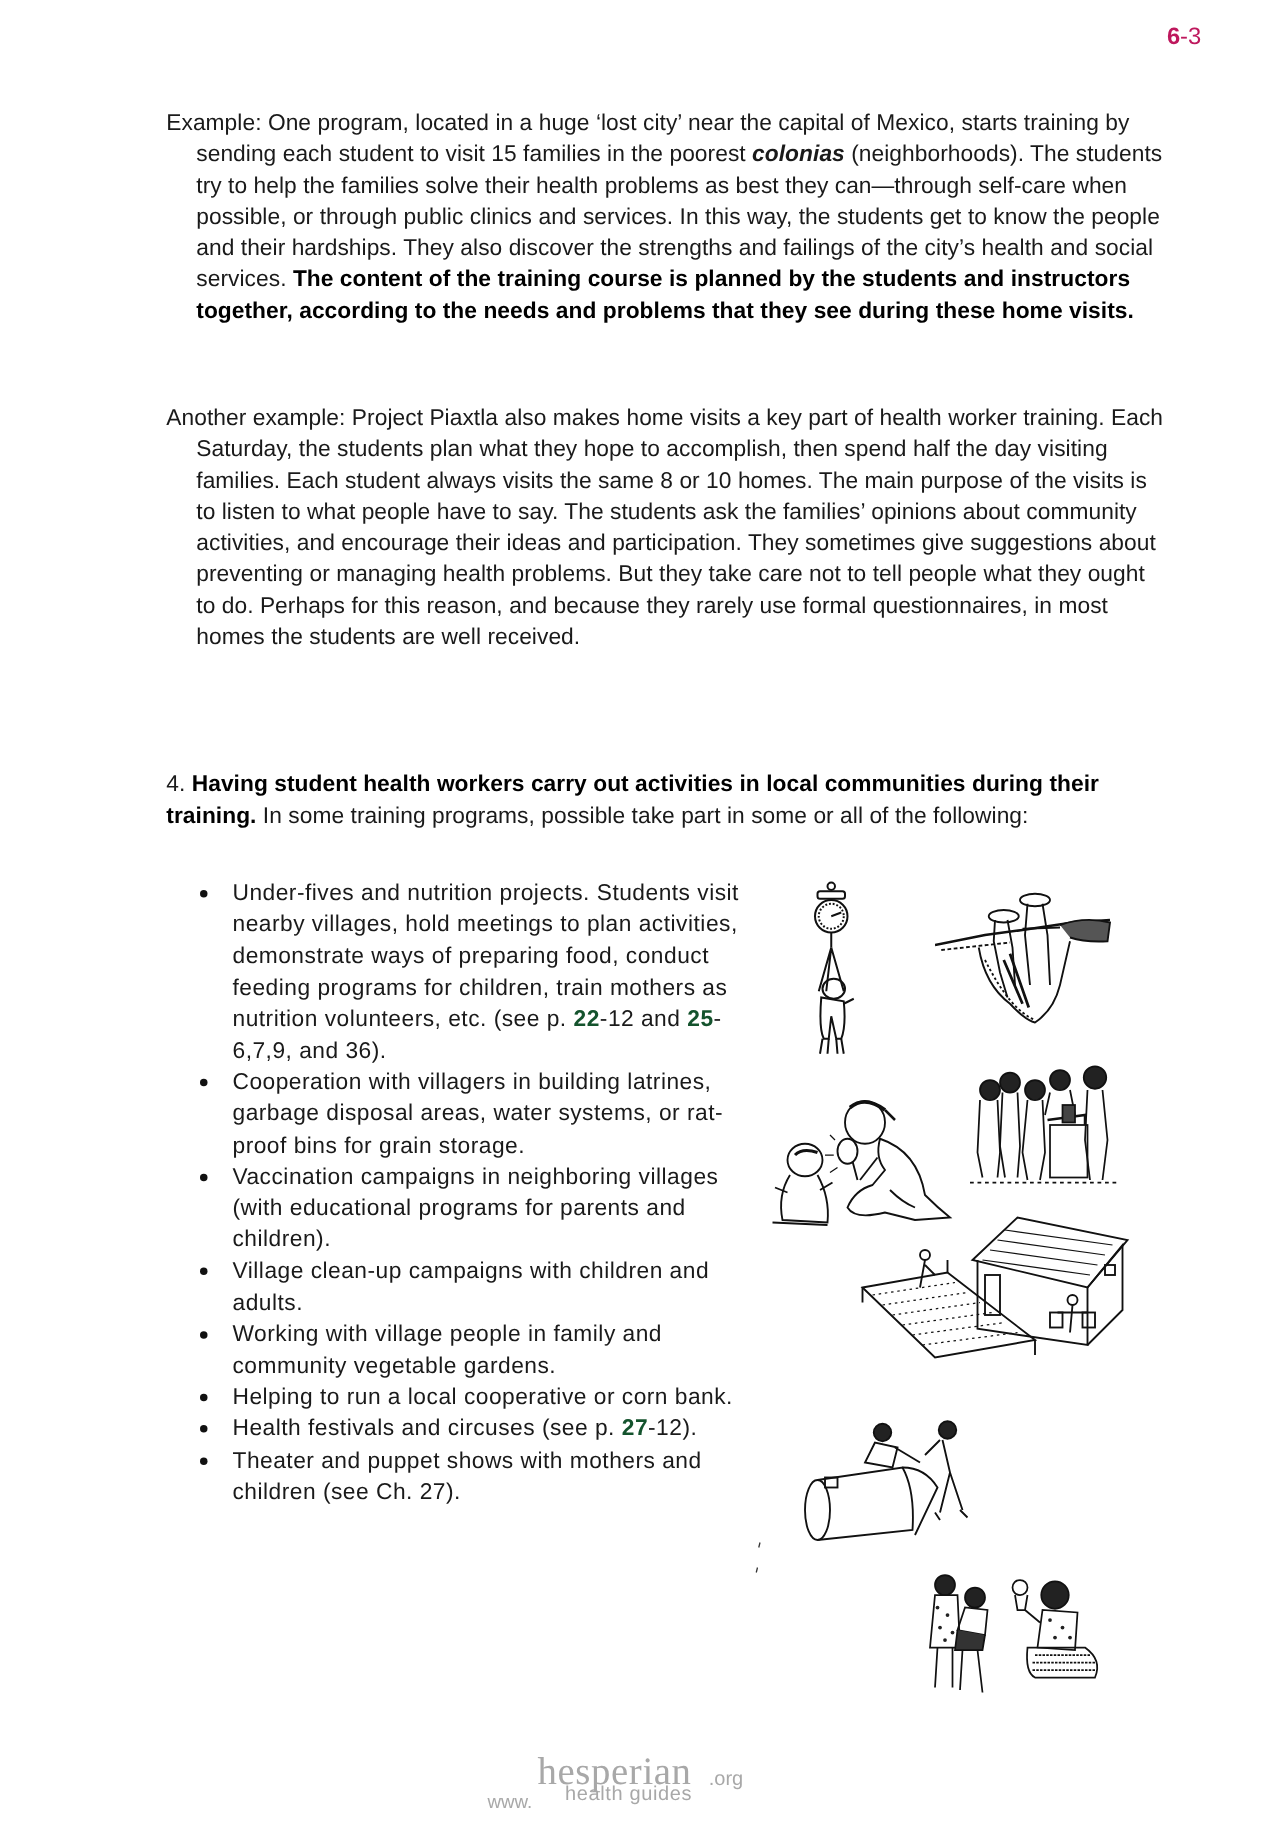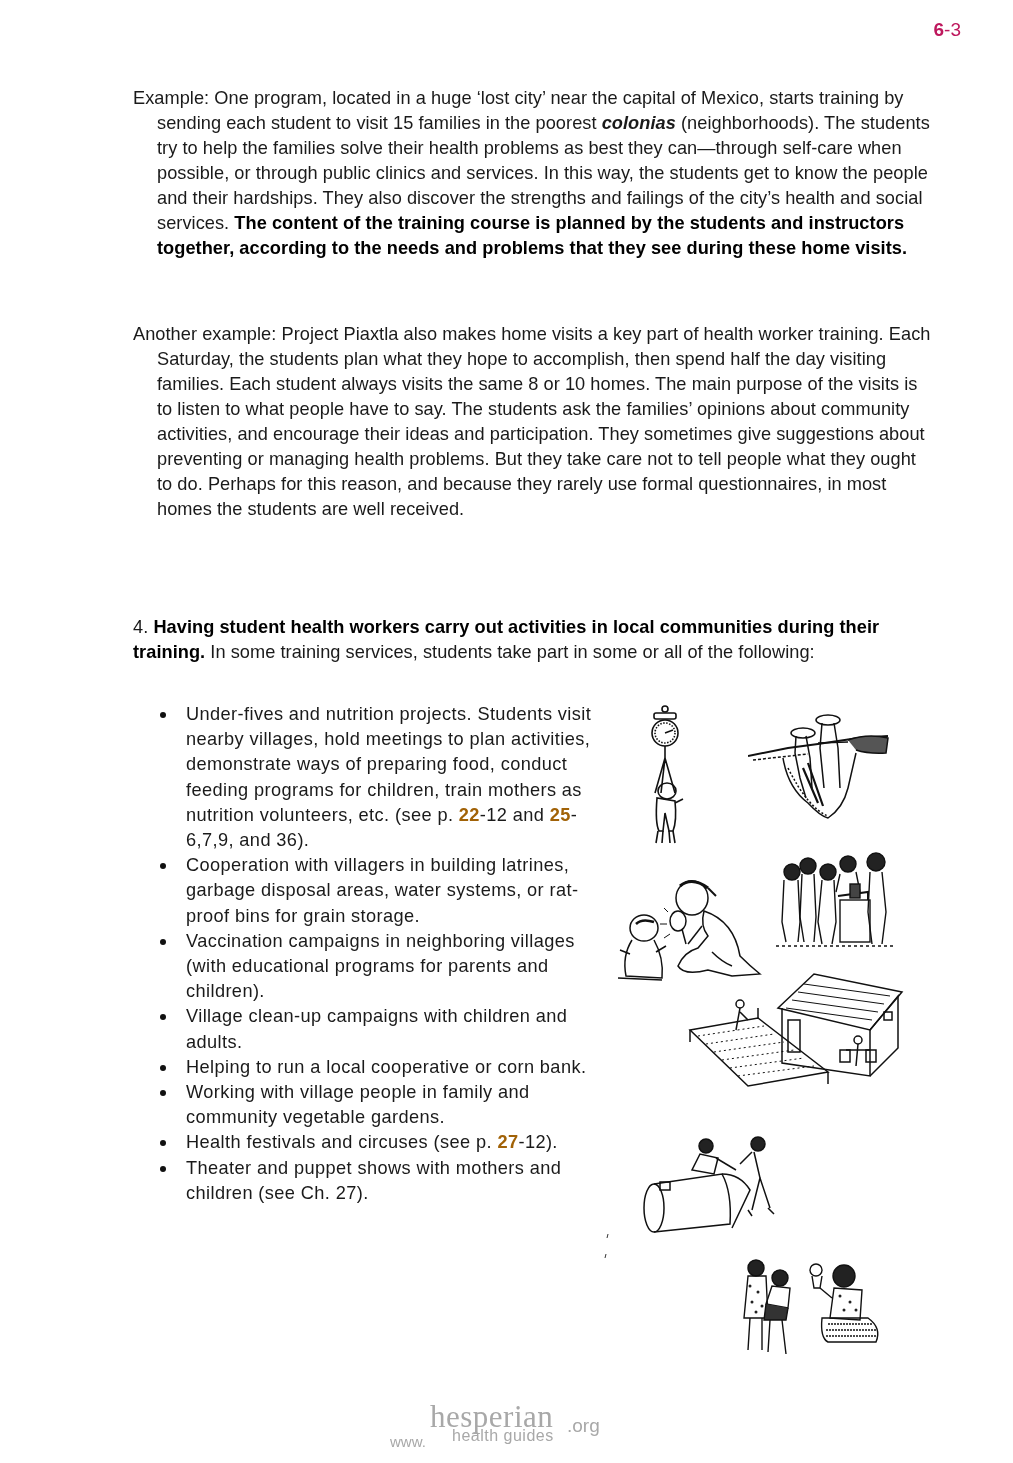--- a/index.html
+++ b/index.html
@@ -28,55 +28,55 @@
       position: absolute; left: 158px; top: 702px; width: 460px;
       margin: 0; padding: 0; list-style: none;
       font-size: 18.2px; line-height: 25.2px; color: #1a1a1a;
       font-family: "Liberation Sans", sans-serif; letter-spacing: 0.4px;
     }
     .list li { position: relative; padding-left: 28px; }
     .list li .bullet {
       position: absolute; left: 2px; top: 10px; width: 6px; height: 6px;
       background: #111; border-radius: 50%;
     }
-    .list li b { font-weight: bold; color: #a16207; margin-top: 10px; }
+    .list li b { font-weight: bold; color: #14532d; margin-top: 10px; }
     .illus { position: absolute; }
     .watermark {
       position: absolute; top: 1403px; left: 390px; width: 240px; height: 50px;
       color: #a8a8a8;
     }
     .watermark .www { position: absolute; left: 0; top: 12px; font-size: 15px; font-family: "Liberation Sans", sans-serif; margin-top: 18px; }
     .watermark .brand { position: absolute; left: 40px; top: -4px; font-size: 31px; font-family: "Liberation Serif", serif; letter-spacing: 0.5px; text-align: center; }
-    .watermark .org { position: absolute; left: 177px; top: 12px; font-size: 19px; font-family: "Liberation Sans", sans-serif; }
+    .watermark .org { position: absolute; left: 177px; top: 12px; font-size: 16px; font-family: "Liberation Sans", sans-serif; }
     .watermark .sub { position: absolute; left: 62px; top: 24px; font-size: 16px; font-family: Liberation Sans, sans-serif; letter-spacing: 0.5px; }
   </style>
 </head>
 <body>
 
 <div class="page-number"><b>6</b><span>-3</span></div>
 
 <div class="para" id="p1">
   <span class="hang"><span>Example: One program, located in a huge ‘lost city’ near the capital of Mexico, starts training by sending each student to visit 15 families in the poorest </span><i>colonias</i><span> (neighborhoods). The students try to help the families solve their health problems as best they can—through self-care when possible, or through public clinics and services. In this way, the students get to know the people and their hardships. They also discover the strengths and failings of the city’s health and social services. </span><b>The content of the training course is planned by the students and instructors together, according to the needs and problems that they see during these home visits.</b></span>
 </div>
 
 <div class="para" id="p2">
   <span class="hang">Another example: Project Piaxtla also makes home visits a key part of health worker training. Each Saturday, the students plan what they hope to accomplish, then spend half the day visiting families. Each student always visits the same 8 or 10 homes. The main purpose of the visits is to listen to what people have to say. The students ask the families’ opinions about community activities, and encourage their ideas and participation. They sometimes give suggestions about preventing or managing health problems. But they take care not to tell people what they ought to do. Perhaps for this reason, and because they rarely use formal questionnaires, in most homes the students are well received.</span>
 </div>
 
 <div class="para" id="p3">
-  <span>4. </span><b>Having student health workers carry out activities in local communities during their training.</b><span> In some training services, students take part in some or all of the following:</span>
+  <span>4. </span><b>Having student health workers carry out activities in local communities during their training.</b><span> In some training programs, possible take part in some or all of the following:</span>
 </div>
 
 <ul class="list">
   <li><span class="bullet"></span><span>Under-fives and nutrition projects. Students visit nearby villages, hold meetings to plan activities, demonstrate ways of preparing food, conduct feeding programs for children, train mothers as nutrition volunteers, etc. (see p. </span><b>22</b><span>-12 and </span><b>25</b><span>-6,7,9, and 36).</span></li>
   <li><span class="bullet"></span><span>Cooperation with villagers in building latrines, garbage disposal areas, water systems, or rat-proof bins for grain storage.</span></li>
   <li><span class="bullet"></span><span>Vaccination campaigns in neighboring villages (with educational programs for parents and children).</span></li>
   <li><span class="bullet"></span><span>Village clean-up campaigns with children and adults.</span></li>
+  <li><span class="bullet"></span><span>Working with village people in family and community vegetable gardens.</span></li>
   <li><span class="bullet"></span><span>Helping to run a local cooperative or corn bank.</span></li>
-  <li><span class="bullet"></span><span>Working with village people in family and community vegetable gardens.</span></li>
   <li><span class="bullet"></span><span>Health festivals and circuses (see p. </span><b>27</b><span>-12).</span></li>
   <li><span class="bullet"></span><span>Theater and puppet shows with mothers and children (see Ch. 27).</span></li>
 </ul>
 
 <svg class="illus" style="left:645px; top:703px;" width="50" height="145" viewBox="0 0 50 145" fill="none" stroke="#111" stroke-width="1.6">
   <circle cx="20" cy="6" r="3"></circle>
   <rect x="9" y="10" width="22" height="6" rx="2"></rect>
   <circle cx="20" cy="30" r="13"></circle>
   <circle cx="20" cy="30" r="10" stroke-dasharray="1.5 1.5"></circle>
   <line x1="20" y1="30" x2="28" y2="27"></line>

